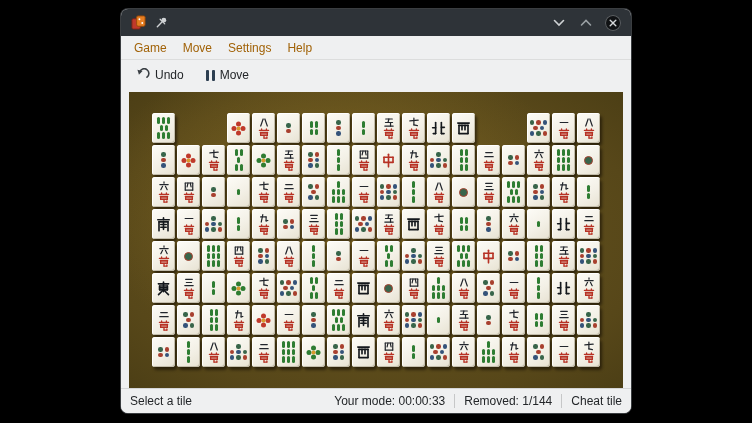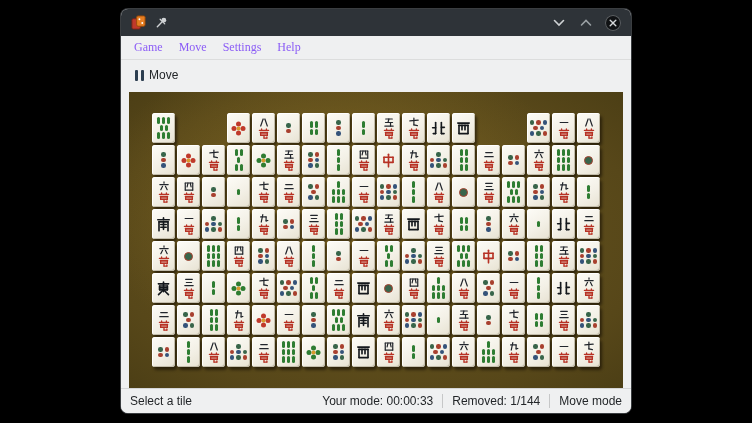--- a/index.html
+++ b/index.html
@@ -26,21 +26,21 @@
   .tb-btn{display:flex;align-items:center;justify-content:center;width:16px;height:16px;cursor:pointer;}
   .close-circle{
     width:16px;height:16px;border-radius:50%;background:#101214;
     box-shadow:inset 0 0 0 1px #5a5e62;display:flex;align-items:center;justify-content:center;
   }
   
   .menubar{
     height:23px;background:#eff0f1;display:flex;align-items:center;
     padding:0 5px;border-bottom:1px solid #dcdddd;flex:0 0 auto;
   }
-  .menu-item{font-size:12px;color:#8b5cf6;padding:2px 8px;border-radius:2px;cursor:pointer;font-family:Liberation Serif, serif;}
+  .menu-item{font-size:12px;color:#a16207;padding:2px 8px;border-radius:2px;cursor:pointer;}
   
   .toolbar{
     height:30px;background:#eff0f1;display:flex;align-items:center;
     padding:0 7px;gap:8px;flex:0 0 auto;
   }
   .tool-btn{
     display:flex;align-items:center;gap:5px;padding:3px 7px;border-radius:3px;
     font-size:12px;color:#232629;cursor:pointer;
   }
   .pause-bars{display:flex;gap:3px;}
@@ -126,20 +126,29 @@
 
   <div class="menubar">
     <span class="menu-item">Game</span>
     <span class="menu-item">Move</span>
     <span class="menu-item">Settings</span>
     <span class="menu-item">Help</span>
   </div>
 
   <div class="toolbar">
     <span class="tool-btn">
+      <span style="display:flex;">
+        <svg width="15" height="15" viewBox="0 0 16 16">
+          <path d="M12.8 9.8 A5 5 0 1 0 5 4.4" fill="none" stroke="#3a3f44" stroke-width="1.7" stroke-linecap="round"></path>
+          <path d="M2.6 1.8 L8 3.2 L4.2 7.2 Z" fill="#3a3f44"></path>
+        </svg>
+      </span>
+      <span>Undo</span>
+    </span>
+    <span class="tool-btn">
       <span class="pause-bars">
           <i></i>
           <i></i>
         </span>
       <span>Move</span>
     </span>
   </div>
 
   <div class="board">
     <div class="grid" id="grid">
@@ -2651,16 +2660,16 @@
       </div>
   </div>
 
   <div class="statusbar">
     <span>Select a tile</span>
     <span class="spacer"></span>
     <span>Your mode: 00:00:33</span>
     <span class="vsep"></span>
     <span>Removed: 1/144</span>
     <span class="vsep"></span>
-    <span>Move mode</span>
+    <span>Cheat tile</span>
   </div>
 
 </div>
 
 </body></html>

